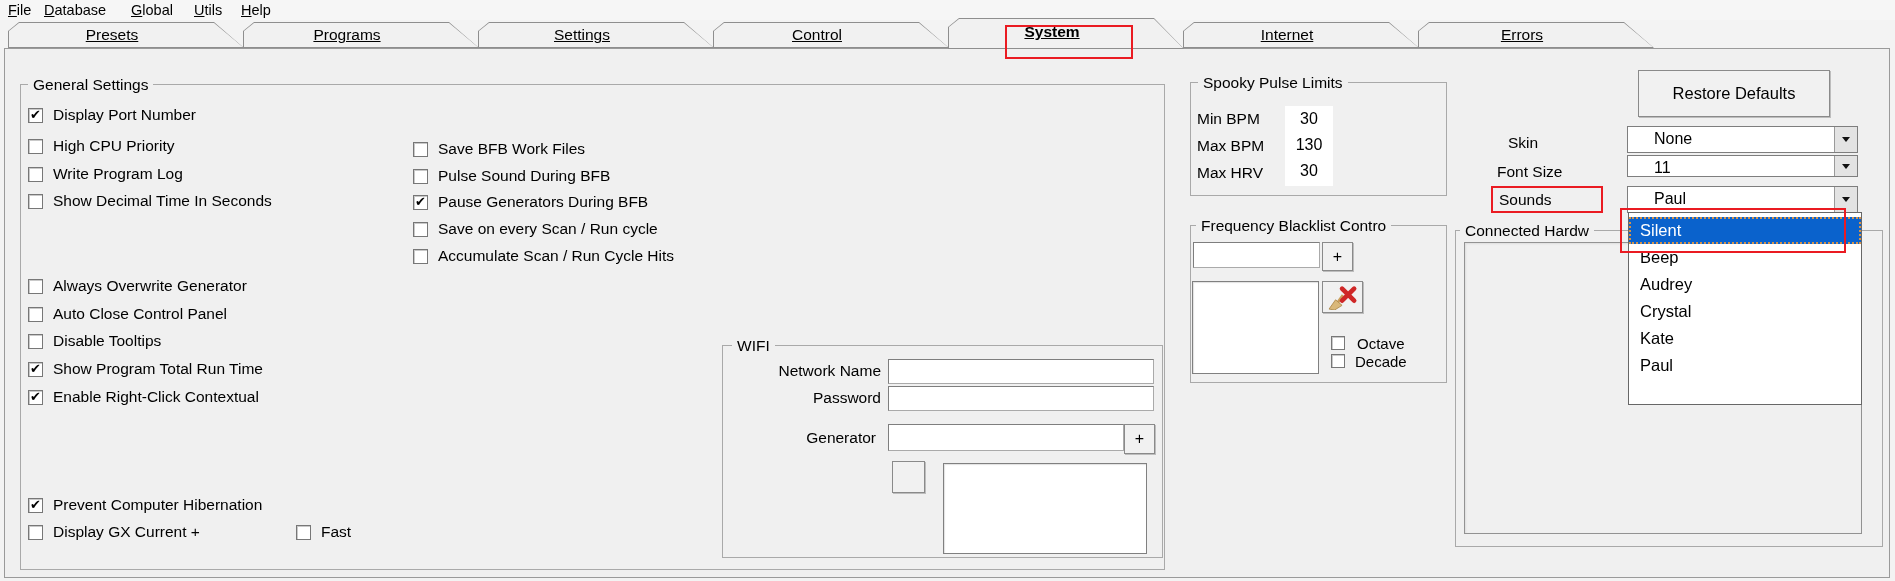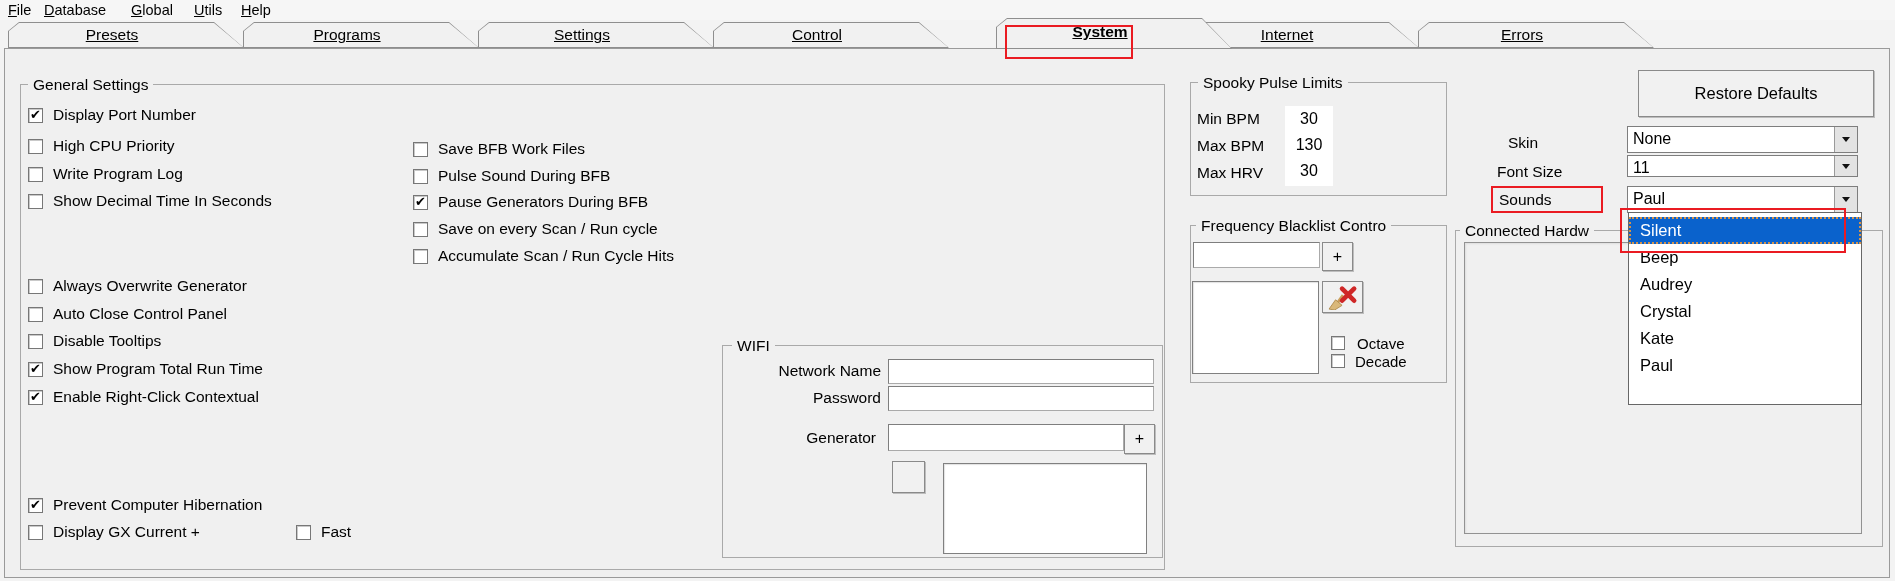--- a/index.html
+++ b/index.html
@@ -20,21 +20,21 @@
   .menu-item{position:absolute;top:1px;font-size:14.5px;line-height:18px;cursor:default;}
   .menu-item .mn{text-decoration:underline;}
   
   .tab{position:absolute;top:22px;height:26px;z-index:4;}
   .tab-b{position:absolute;inset:0;background:#8e8e8e;
          clip-path:polygon(0 100%,0 9px,11px 0,calc(100% - 30px) 0,100% 100%);}
   .tab-b::after{content:'';position:absolute;inset:1px;background:#f1f1f1;
          clip-path:polygon(0 100%,0 8px,10px 0,calc(100% - 29px) 0,100% 100%);}
   .tab-l{position:relative;display:block;text-align:center;padding-right:28px;
          font-size:15.5px;line-height:26px;text-decoration:underline;}
-  .tab.sel{top:18px;height:31px;z-index:6;margin-left:48px;}
+  .tab.sel{top:18px;height:31px;z-index:6;}
   .tab.sel .tab-l{font-weight:bold;line-height:28px;}
   
   .page{position:absolute;left:4px;top:48px;width:1886px;height:530px;
         background:var(--page-bg);border:1px solid #9a9a9a;z-index:1;}
   
   .grp{position:absolute;border:1px solid #a9a9a9;z-index:2;}
   .legend{position:absolute;z-index:3;background:var(--page-bg);padding:0 5px;
           font-size:15.5px;line-height:17px;white-space:nowrap;}
   
   .cbrow{position:absolute;display:flex;align-items:center;gap:10px;height:20px;z-index:3;}
@@ -50,21 +50,21 @@
        box-shadow:inset 1px 1px 1px rgba(0,0,0,.12);z-index:3;}
   .panel-sunken{position:absolute;background:var(--page-bg);border:1px solid #929292;
        box-shadow:inset 1px 1px 2px rgba(0,0,0,.08);z-index:3;}
   .btn{position:absolute;background:#f1f1f1;border:1px solid #8a8a8a;
        box-shadow:1px 1px 0 #bdbdbd;display:flex;align-items:center;justify-content:center;
        font-size:16px;cursor:default;z-index:3;}
   .vallbl{position:absolute;font-size:15.5px;white-space:nowrap;z-index:3;}
   .valbox{position:absolute;background:#fff;z-index:3;}
   .valrow{height:26px;font-size:16px;text-align:center;line-height:26px;}
   
-  .combo{position:absolute;background:#fff;border:1px solid #7e7e7e;z-index:5;display:flex;}
+  .combo{position:absolute;background:#fff;border:1px solid #7e7e7e;z-index:5;display:flex;padding-left:21px;}
   .combo .cval{flex:1;font-size:16px;line-height:24px;padding-left:5px;white-space:nowrap;overflow:hidden;}
   .combo .carr{width:23px;background:#e3e3e3;border-left:1px solid #9a9a9a;
        display:flex;align-items:center;justify-content:center;}
   .tri{width:0;height:0;border:4px solid transparent;border-top:5px solid #111;margin-top:4px;}
   
   .dd{position:absolute;background:#fff;border:1px solid #676767;z-index:10;padding-top:4px;}
   .dd-item{height:27px;font-size:16.5px;line-height:26px;padding-left:11px;cursor:default;}
   .dd-item.sel{background:var(--selection-blue);color:#fff;
        outline:2px dotted rgba(222,150,70,.95);outline-offset:-2px;}
   
@@ -230,21 +230,21 @@
   </div>
 <div class="cbrow" style="left:1331px;top:351px;">
     <span class="cb small"></span>
     <span class="cblbl" style="font-size:15px">Decade</span>
   </div>
 
 <div class="grp" style="left:1455px;top:230px;width:428px;height:317px"></div>
 <span class="legend" style="left:1460px;top:222px">Connected Hardw</span>
 <div class="panel-sunken" style="left:1464px;top:242px;width:398px;height:292px"></div>
 
-<div class="btn" style="left:1638px;top:70px;width:236px;height:47px;font-size:16.5px">
+<div class="btn" style="left:1638px;top:70px;width:192px;height:47px;font-size:16.5px">
     <span>Restore Defaults</span>
   </div>
 
 <div class="vallbl" style="left:1508px;top:134px">Skin</div>
 <div class="combo" style="left:1627px;top:126px;width:231px;height:27px">
   <span class="cval">None</span>
   <span class="carr">
       <span class="tri"></span>
     </span>
 </div>

